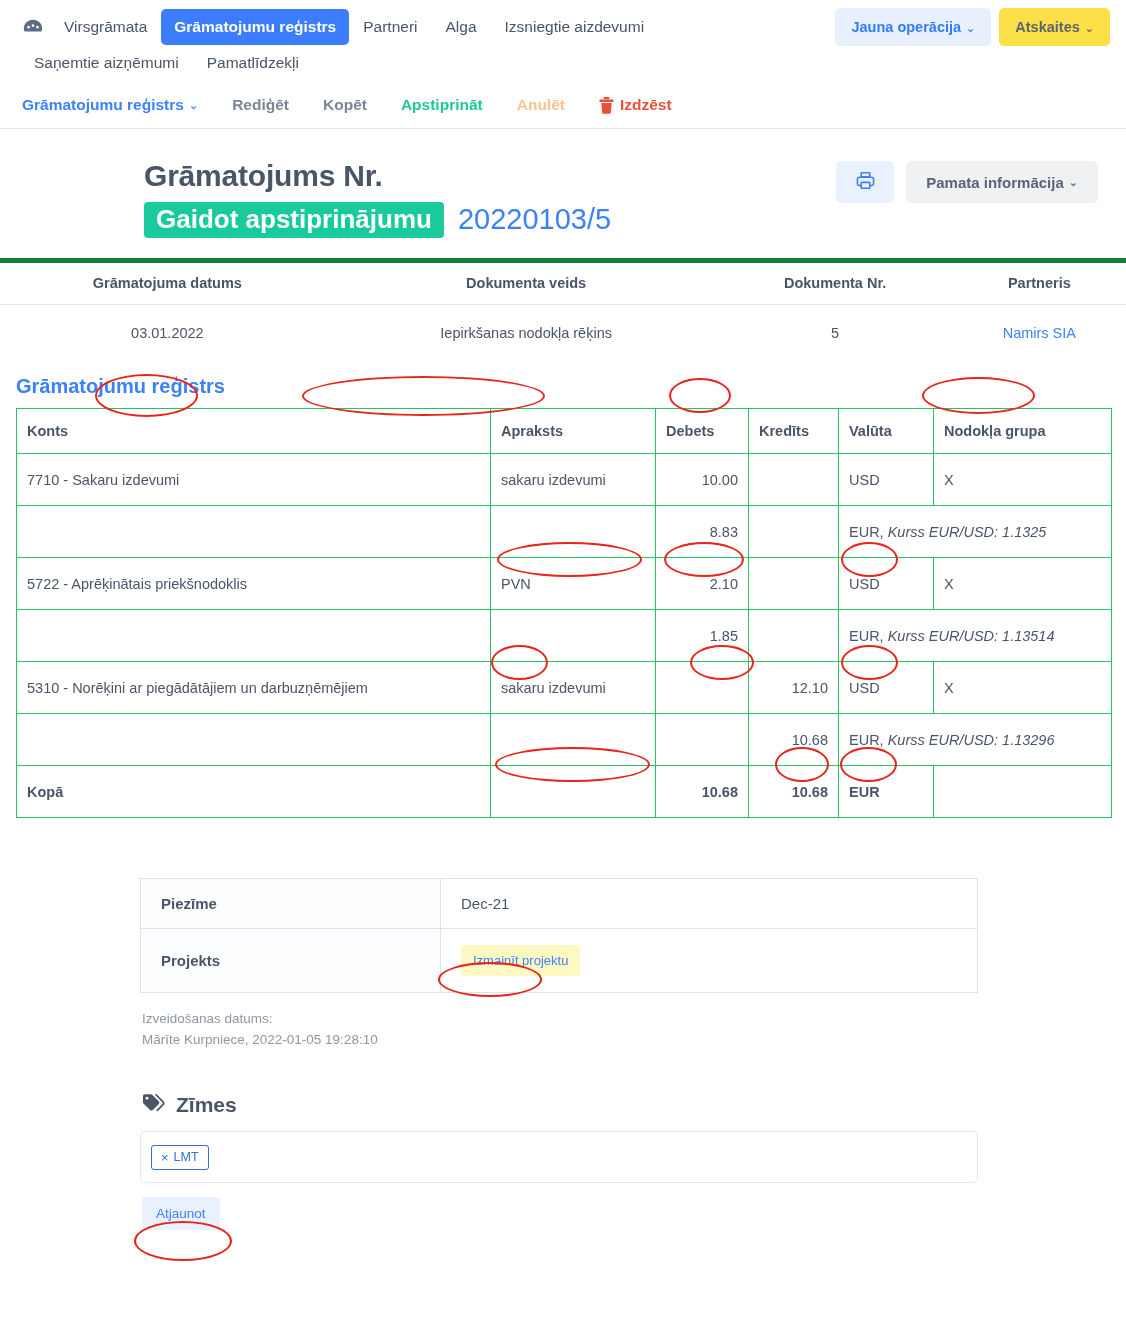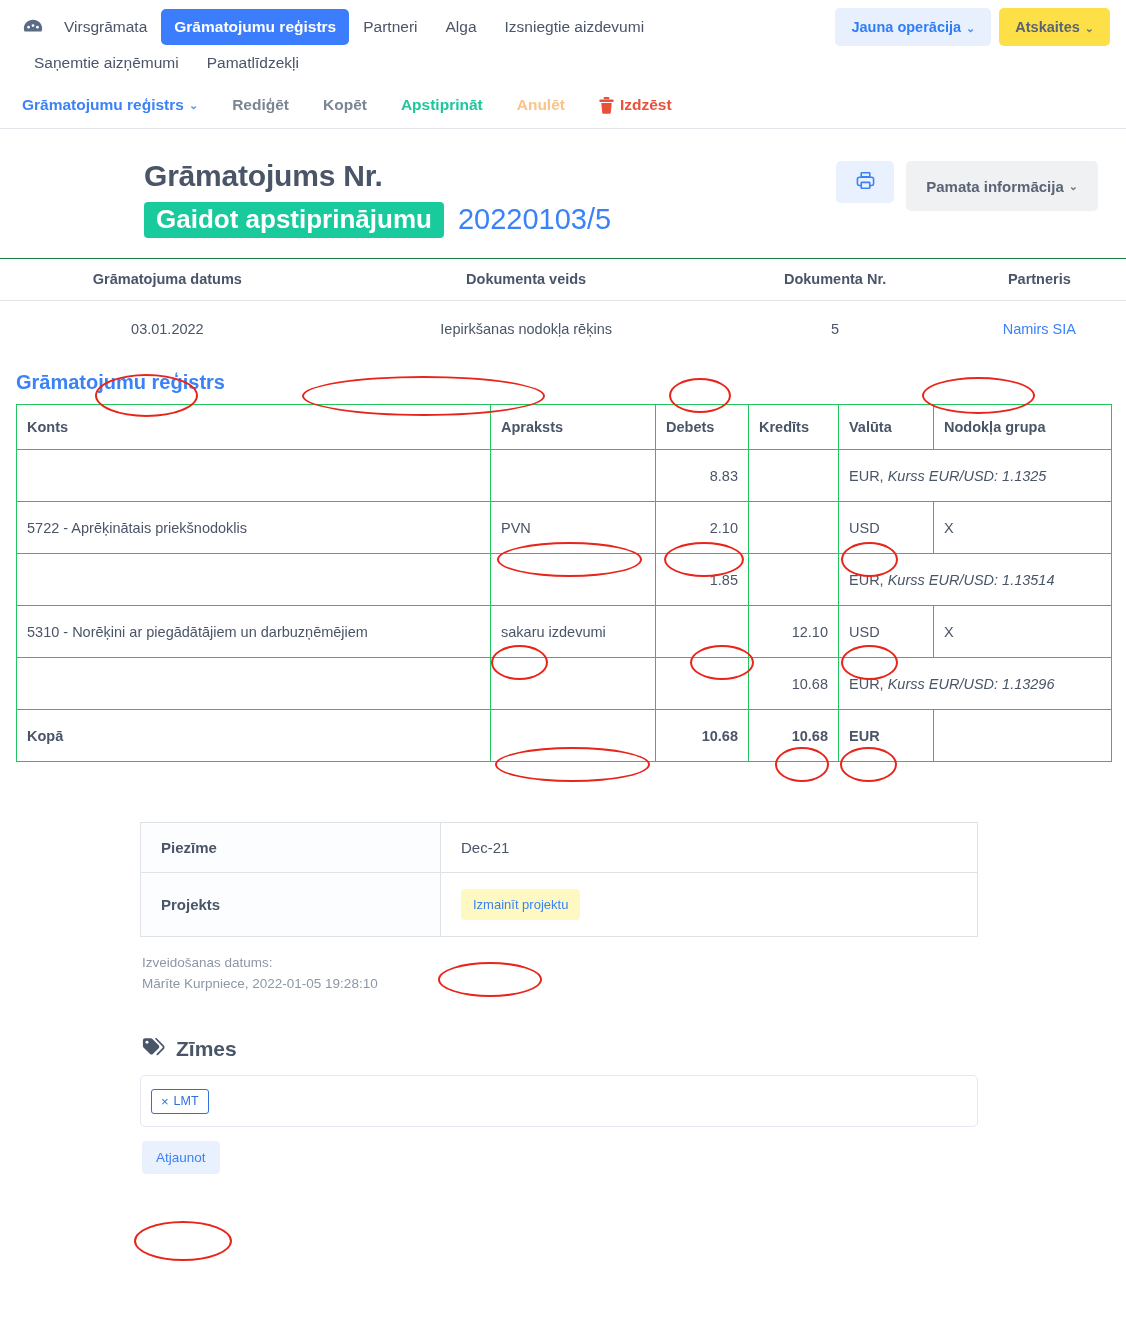--- a/index.html
+++ b/index.html
@@ -55,30 +55,30 @@
     background: #18ca9c; color: #ffffff; font-size: 26px; font-weight: 600;
     padding: 2px 12px 4px 12px; border-radius: 4px; line-height: 1.18;
   }
   .doc-no { color: #3b82f6; font-size: 29px; font-weight: 400; margin-left: 14px; }
   .title-right { margin-left: auto; display: flex; align-items: flex-start; padding-right: 12px; padding-top: 4px; }
   .print-btn {
     background: #eaf1fe; border: none; border-radius: 5px; width: 58px; height: 42px;
     display: flex; align-items: center; justify-content: center; cursor: pointer; color: #3b82f6;
   }
   .info-btn {
-    background: #f0f1f3; color: #5a6475; border: none; border-radius: 5px; height: 50px;
+    background: #f0f1f3; color: #5a6475; border: none; border-radius: 5px; height: 42px;
     padding: 0 20px; font-size: 15px; font-weight: 600; margin-left: 12px; cursor: pointer;
     font-family: inherit; display: flex; align-items: center;
   }
 
   
   .summary { width: 100%; border-collapse: collapse; margin-top: 10px; }
   .summary th {
     font-size: 14.5px; font-weight: 700; color: #4a5568; padding: 12px 4px 13px 4px;
-    text-align: center; border-bottom: 1px solid #e2e6eb; border-top: 1px solid #15803d;
+    text-align: center; border-bottom: 1px solid #e2e6eb; border-top: 5px solid #15803d;
   }
   .summary td { font-size: 14.5px; color: #4a5568; padding: 20px 4px 22px 4px; text-align: center; }
   .summary td.lnk { color: #3b82f6; }
 
   
   .sec-title { color: #3b82f6; font-size: 20px; font-weight: 600; padding: 12px 0 10px 16px; }
   .reg-wrap { padding: 0 15px 0 16px; }
   table.reg { border-collapse: collapse; width: 1095px; table-layout: fixed; }
   table.reg th, table.reg td { border: 1px solid #22c55e; font-size: 14.5px; color: #4a5568; }
   table.reg th { font-weight: 700; padding: 14px 10px; text-align: left; vertical-align: middle; }
@@ -246,20 +246,28 @@
           <th>Konts</th>
           <th>Apraksts</th>
           <th>Debets</th>
           <th>Kredīts</th>
           <th>Valūta</th>
           <th>Nodokļa grupa</th>
         </tr>
       </thead>
       <tbody id="reg-body">
           <tr>
+            <td class="acct">7710 - Sakaru izdevumi</td>
+            <td>sakaru izdevumi</td>
+            <td class="num">10.00</td>
+            <td class="num"></td>
+            <td>USD</td>
+            <td>X</td>
+          </tr>
+          <tr>
             <td></td>
             <td></td>
             <td class="num">8.83</td>
             <td class="num"></td>
             <td colspan="2"><span>EUR, </span><span class="rate-i">Kurss EUR/USD: 1.1325</span></td>
           </tr>
           <tr>
             <td class="acct">5722 - Aprēķinātais priekšnodoklis</td>
             <td>PVN</td>
             <td class="num">2.10</td>

